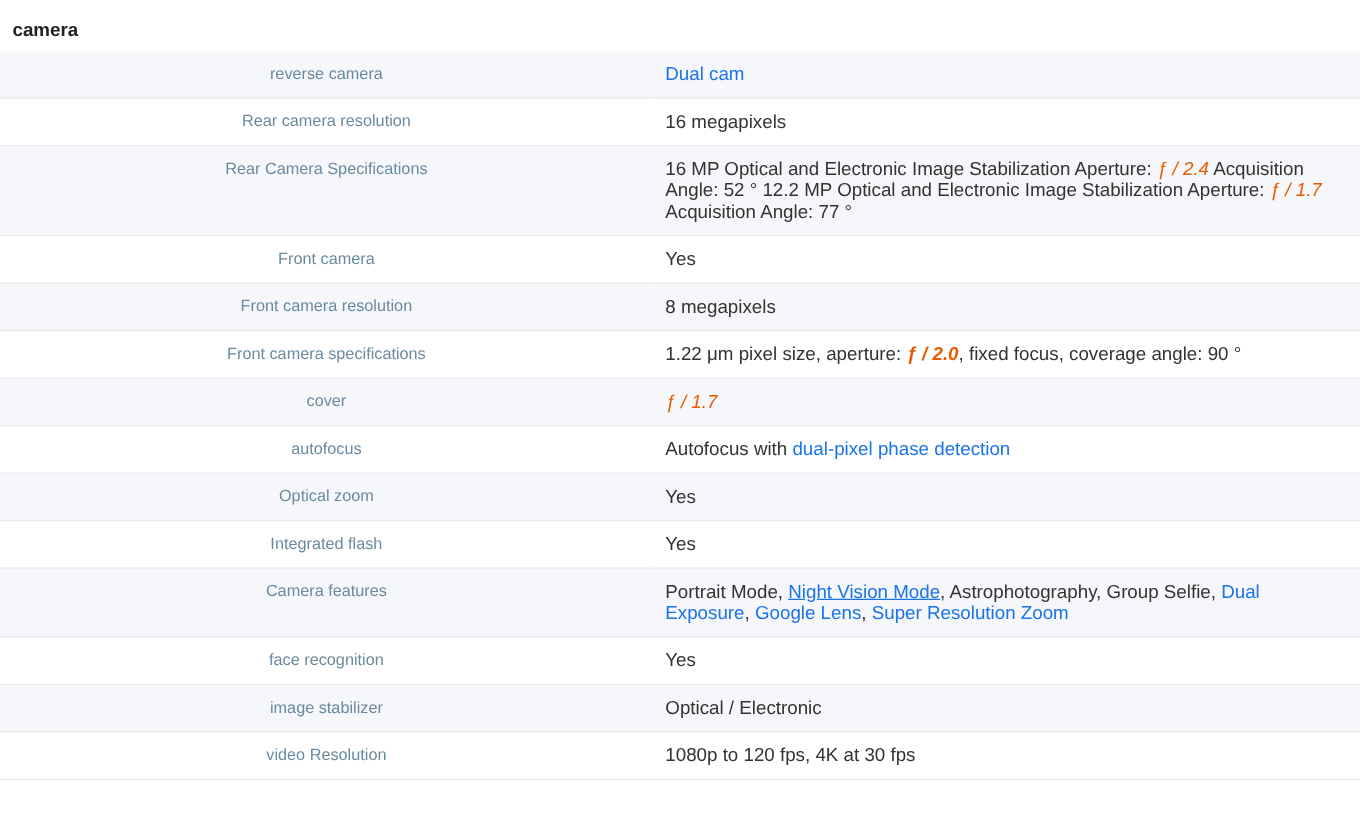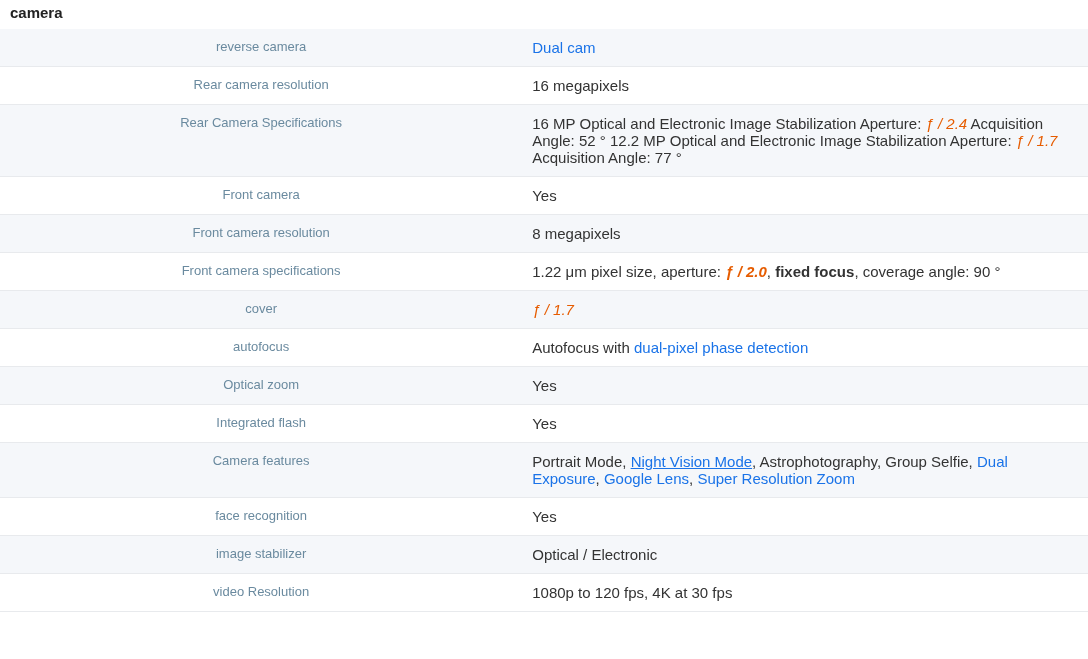--- a/index.html
+++ b/index.html
@@ -12,21 +12,21 @@
       font-family: Arial, sans-serif;
       font-size: 13px;
       background: #fff;
       color: #333;
       width: 1088px;
     }
 
     .section-title {
       font-weight: bold;
       font-size: 15px;
-      padding: 4px 10px 8px 10px;
+      padding: 16px 10px 8px 10px;
       color: #222;
     }
 
     .spec-table {
       width: 100%;
       border-collapse: collapse;
     }
 
     .spec-table tr:nth-child(odd) {
       background-color: #f5f7fa;
@@ -77,21 +77,21 @@
       <tr>
         <td>Front camera</td>
         <td><span>Yes</span></td>
       </tr>
       <tr>
         <td>Front camera resolution</td>
         <td><span>8 megapixels</span></td>
       </tr>
       <tr>
         <td>Front camera specifications</td>
-        <td><span>1.22 μm pixel size, aperture: </span><span style="color: rgb(230, 92, 0); font-style: italic; font-weight: bold;">ƒ / 2.0</span><span>, </span><span style="font-weight: bold; margin-top: 36px;">fixed focus</span><span>, coverage angle: 90 °</span></td>
+        <td><span>1.22 μm pixel size, aperture: </span><span style="color: rgb(230, 92, 0); font-style: italic; font-weight: bold;">ƒ / 2.0</span><span>, </span><span style="font-weight: normal; margin-top: 36px;">fixed focus</span><span>, coverage angle: 90 °</span></td>
       </tr>
       <tr>
         <td>cover</td>
         <td><span style="color: rgb(230, 92, 0); font-style: italic;">ƒ / 1.7</span></td>
       </tr>
       <tr>
         <td>autofocus</td>
         <td><span>Autofocus with </span><span style="color: rgb(26, 115, 232);">dual-pixel phase detection</span></td>
       </tr>
       <tr>

